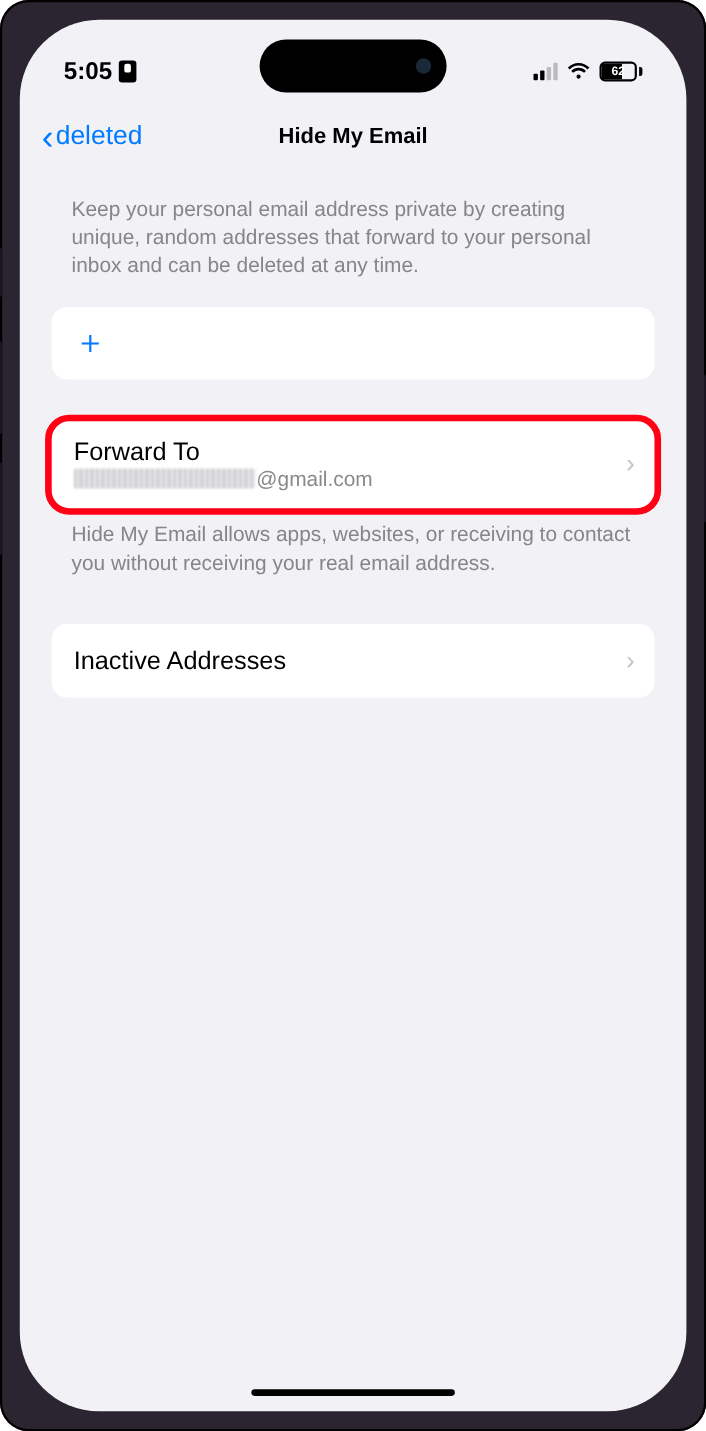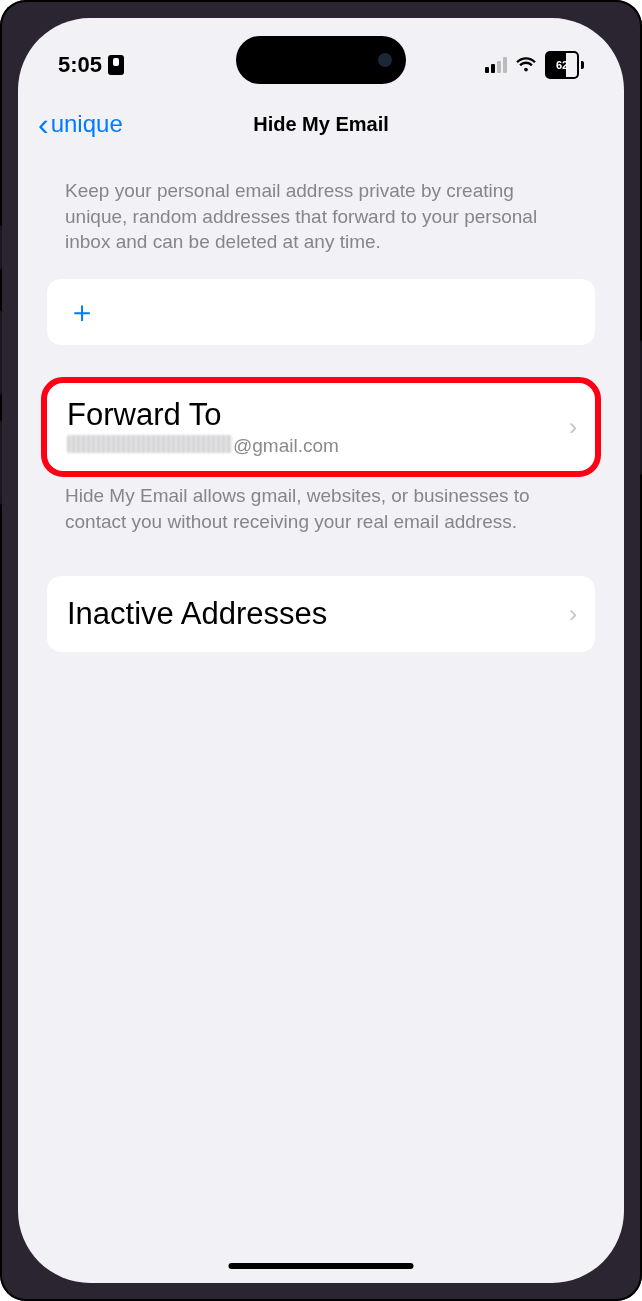--- a/index.html
+++ b/index.html
@@ -117,21 +117,21 @@
     .signal-bars span:nth-child(3){height:12px; background:#bbb;}
     .signal-bars span:nth-child(4){height:16px; background:#bbb;}
     .wifi-icon svg { display:block; }
     .battery {
       display: flex;
       align-items: center;
       gap: 2px;
     }
     .battery-body {
       width: 34px;
-      height: 28px;
+      height: 18px;
       border: 2px solid #000;
       border-radius: 5px;
       position: relative;
       background: linear-gradient(to right, #000 62%, transparent 62%);
       display:flex;
       align-items:center;
       justify-content:center;
       font-size:11px;
       font-weight:700;
       color:#fff;
@@ -216,21 +216,21 @@
       border-radius: 22px;
       pointer-events: none;
     }
     .cell-forward {
       flex-direction: column;
       align-items: flex-start;
       gap: 2px;
       padding: 14px 44px 14px 20px;
     }
     .cell-title {
-      font-size: 31px;
+      font-size: 23px;
       color: #000;
     }
     .cell-subtitle {
       font-size: 19px;
       color: #8a8a8d;
       display:flex;
     }
     .redacted {
       display:inline-block;
       width: 165px;
@@ -306,21 +306,21 @@
               <span>62</span>
             </div>
           <div class="battery-tip"></div>
         </div>
       </div>
     </div>
 
     <div class="nav-bar">
       <div class="back-button">
         <span class="back-chevron">‹</span>
-        <span>unique</span>
+        <span>deleted</span>
       </div>
       <div class="nav-title">Hide My Email</div>
     </div>
 
     <div class="content">
       <div class="description">Keep your personal email address private by creating unique, random addresses that forward to your personal inbox and can be deleted at any time.</div>
 
       <div class="cell-group">
         <div class="cell cell-create">
           <span class="plus-icon">＋</span>
@@ -334,21 +334,21 @@
             <div class="cell-title">Forward To</div>
             <div class="cell-subtitle">
               <span class="redacted"></span>
                 <span>@gmail.com</span>
             </div>
             <span class="chevron-right">›</span>
           </div>
         </div>
       </div>
 
-      <div class="footer-text">Hide My Email allows gmail, websites, or businesses to contact you without receiving your real email address.</div>
+      <div class="footer-text">Hide My Email allows apps, websites, or receiving to contact you without receiving your real email address.</div>
 
       <div class="inactive-group">
         <div class="cell-group">
           <div class="cell cell-inactive">
             <div class="cell-title">Inactive Addresses</div>
             <span class="chevron-right">›</span>
           </div>
         </div>
       </div>
     </div>

